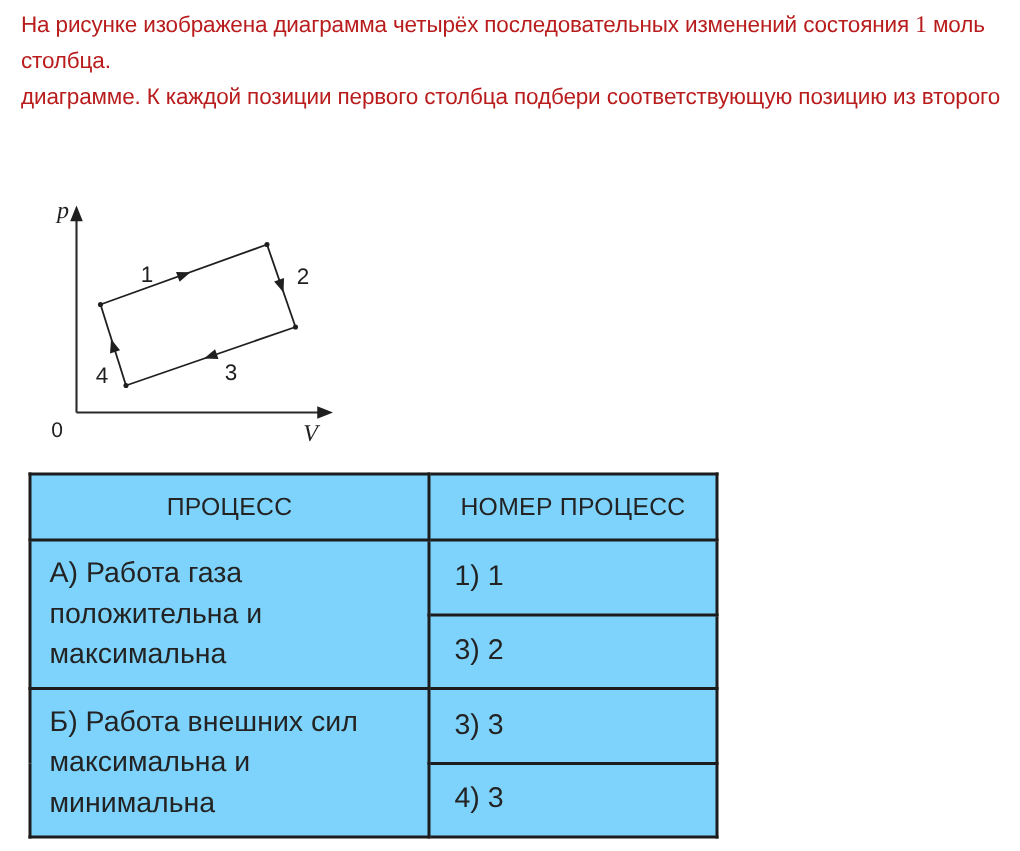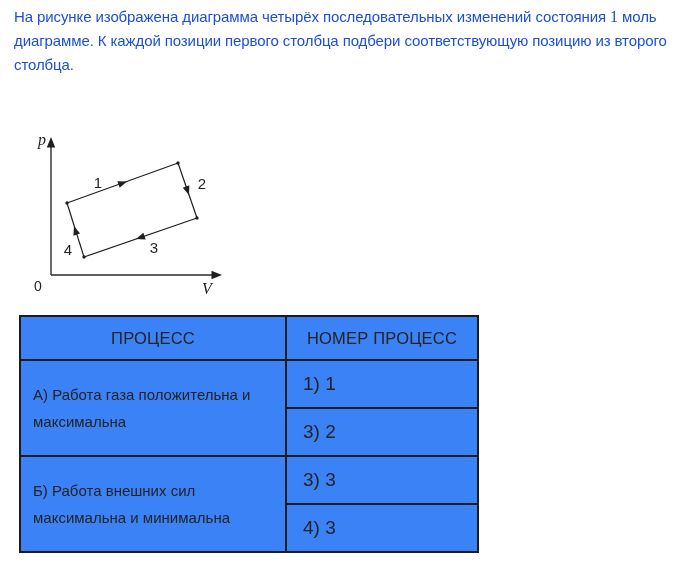--- a/index.html
+++ b/index.html
@@ -17,21 +17,21 @@
   }
 
   
   .question {
     position: absolute;
     left: 14px;
     top: 5px;
     width: 660px;
     font-size: 15px;
     line-height: 24px;
-    color: #1d4ed8;
+    color: #b91c1c;
     letter-spacing: -0.1px;
   }
   .question .mole-number {
     font-family: "Liberation Serif", serif;
     font-size: 16px;
   }
 
   
   .diagram-svg {
     position: absolute;
@@ -75,58 +75,58 @@
   .match-table {
     position: absolute;
     left: 19px;
     top: 315px;
     border-collapse: collapse;
     table-layout: fixed;
     color: #232323;
   }
   .match-table th, .match-table td {
     border: 2px solid #1c1c1c;
-    background: #3b82f6;
+    background: #7dd3fc;
   }
   .match-table th {
     width: 262px;
     height: 40px;
     font-weight: normal;
     font-size: 16.5px;
     text-align: center;
     vertical-align: middle;
     letter-spacing: 0.2px;
   }
   .match-table th.col-number {
     width: 188px;
   }
   .match-table td.left-cell {
-    font-size: 15px;
+    font-size: 19px;
     line-height: 27px;
     text-align: left;
     vertical-align: middle;
     padding: 8px 12px;
   }
   .match-table td.opt-cell {
     height: 44px;
     font-size: 19px;
     vertical-align: middle;
     padding-left: 16px;
     cursor: pointer;
   }
 </style>
 </head>
 <body>
 
 <div class="page">
 
   <div class="question">
     <div><span>На рисунке изображена диаграмма четырёх последовательных изменений состояния </span><span class="mole-number">1</span><span> моль</span></div>
+    <div>столбца.</div>
     <div>диаграмме. К каждой позиции первого столбца подбери соответствующую позицию из второго</div>
-    <div>столбца.</div>
   </div>
 
   <svg class="diagram-svg" width="212" height="178" viewBox="28 125 212 178">
 
     <line class="axis" x1="51" y1="275" x2="51" y2="141"></line>
     <path class="arrowhead" d="M0 0 L-10.5 4.2 L-10.5 -4.2 Z" transform="translate(51,137) rotate(-90)"></path>
     <line class="axis" x1="51" y1="275" x2="218" y2="275"></line>
     <path class="arrowhead" d="M0 0 L-10.5 4.2 L-10.5 -4.2 Z" transform="translate(222,275)"></path>
 
     <line x1="67" y1="203" x2="178" y2="163"></line>

